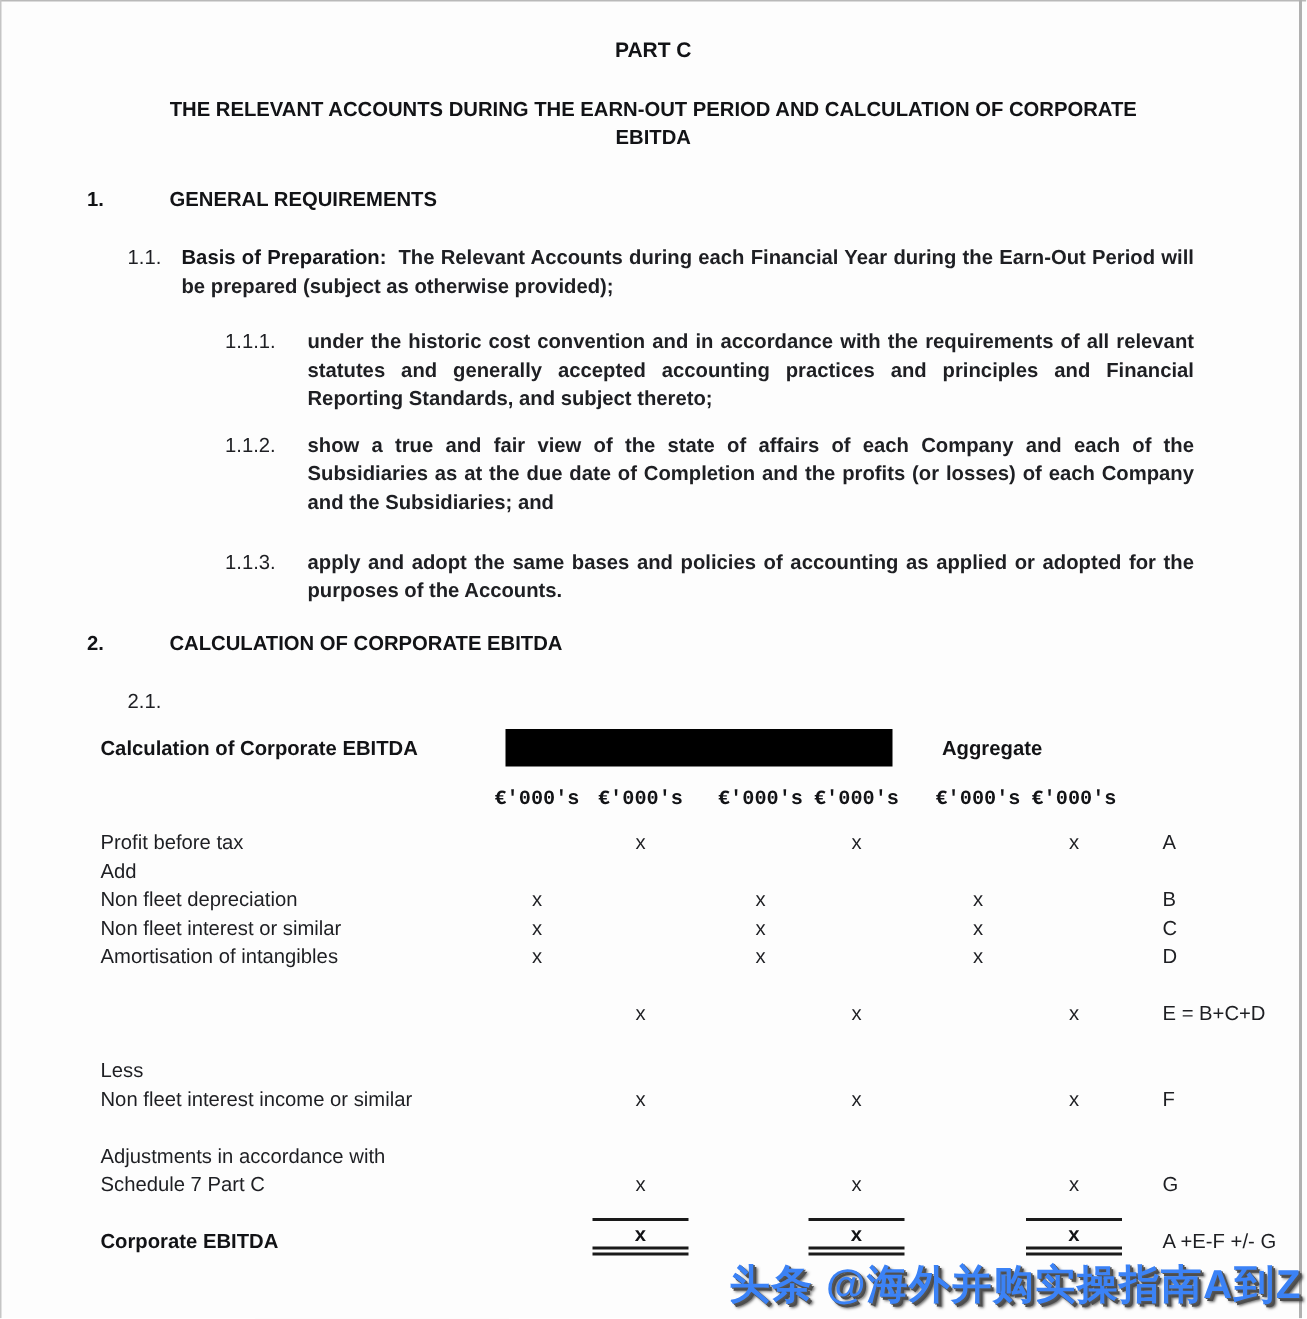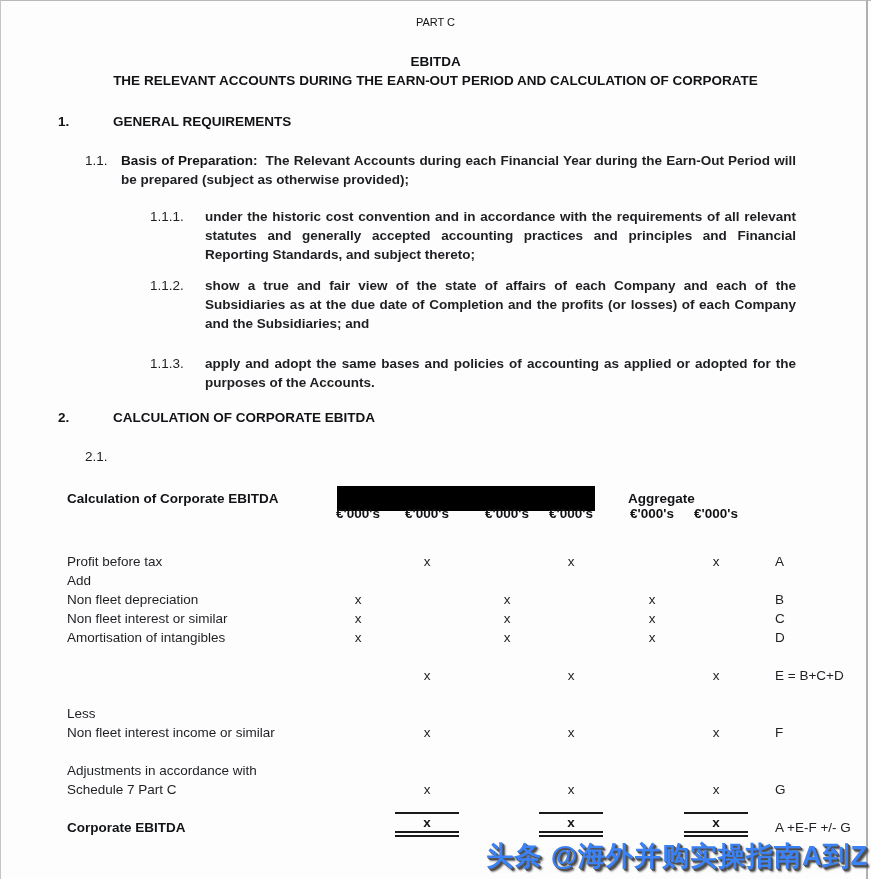--- a/index.html
+++ b/index.html
@@ -10,22 +10,22 @@
     font-family:"Liberation Sans", sans-serif;
     color:#1e1f23;
     font-size:13.5px;
     overflow:hidden;
   }
   .edge-top  { position:absolute; top:0; left:0; width:100%; height:1px; background:#b9b9b9; }
   .edge-left { position:absolute; top:0; left:0; width:1px; height:100%; background:#c5c5c5; }
   .edge-right{ position:absolute; top:0; left:866px; width:2px; height:100%; background:#b0b0b0; }
 
   .part-label {
-    margin:0; padding-top:15px;
-    text-align:center; font-weight:normal; font-size:11px; color:#121316;
+    margin:0; padding-top:26px;
+    text-align:center; font-weight:bold; font-size:14px; color:#121316;
     line-height:15px;
   }
   .doc-title {
     margin:23px auto 0 auto;
     text-align:center; font-weight:bold; font-size:13.5px; color:#121316;
     line-height:18.5px; width:760px;
   }
 
   .sec-heading { position:relative; margin-top:24px; height:19px; line-height:16px; font-weight:bold; color:#121316; }
   .sec-heading .num { position:absolute; left:58px; }
@@ -45,21 +45,21 @@
   .p113 { margin-top:21px; }
   .para b { margin-right:8px; color:#141519; }
   .para.p21 { margin-top:18px;padding-left:20px; }
   .para.p21 .ptext { text-align:left; }
 
   .ebitda-table { position:absolute; top:484px; left:0; width:871px; }
   .t-title-row { position:relative; height:22px; }
   .t-title { position:absolute; left:67px; top:7px; font-weight:bold; color:#121316; }
   .t-aggregate { position:absolute; left:628px; top:7px; font-weight:bold; color:#121316; }
   .redaction-bar { position:absolute; left:337px; top:2px; width:258px; height:25px; background:#000; }
-  .t-units-row { position:relative; height:19px; top:0; }
+  .t-units-row { position:relative; height:19px; top:20px;font-family:Liberation Mono, monospace; }
   .tunit { position:absolute; transform:translateX(-50%); font-weight:bold; color:#121316; white-space:nowrap; }
   .t-body { position:relative; margin-top:27px; }
   .trow { position:relative; height:19px; line-height:19px; }
   .tlabel { position:absolute; left:67px; white-space:nowrap;text-align:center; }
   .tcell { position:absolute; transform:translateX(-50%); }
   .tref { position:absolute; left:775px; white-space:nowrap; }
   .trow.total .tlabel { font-weight:bold; color:#121316; }
   .tcell-total {
     position:absolute; transform:translateX(-50%);
     top:-6px; width:64px; text-align:center;
@@ -79,22 +79,22 @@
 <body>
 
 <div class="page">
   <div class="edge-top"></div>
   <div class="edge-left"></div>
   <div class="edge-right"></div>
 
   <div class="part-label">PART C</div>
 
   <div class="doc-title">
+    <div>THE RELEVANT ACCOUNTS DURING THE EARN-OUT PERIOD AND CALCULATION OF CORPORATE</div>
     <div>EBITDA</div>
-    <div>THE RELEVANT ACCOUNTS DURING THE EARN-OUT PERIOD AND CALCULATION OF CORPORATE</div>
   </div>
 
   <div class="sec-heading s1">
     <span class="num">1.</span>
     <span class="htext">GENERAL REQUIREMENTS</span>
   </div>
 
   <div class="para lvl2 p11">
     <span class="num">1.1.</span>
     <div class="ptext">

